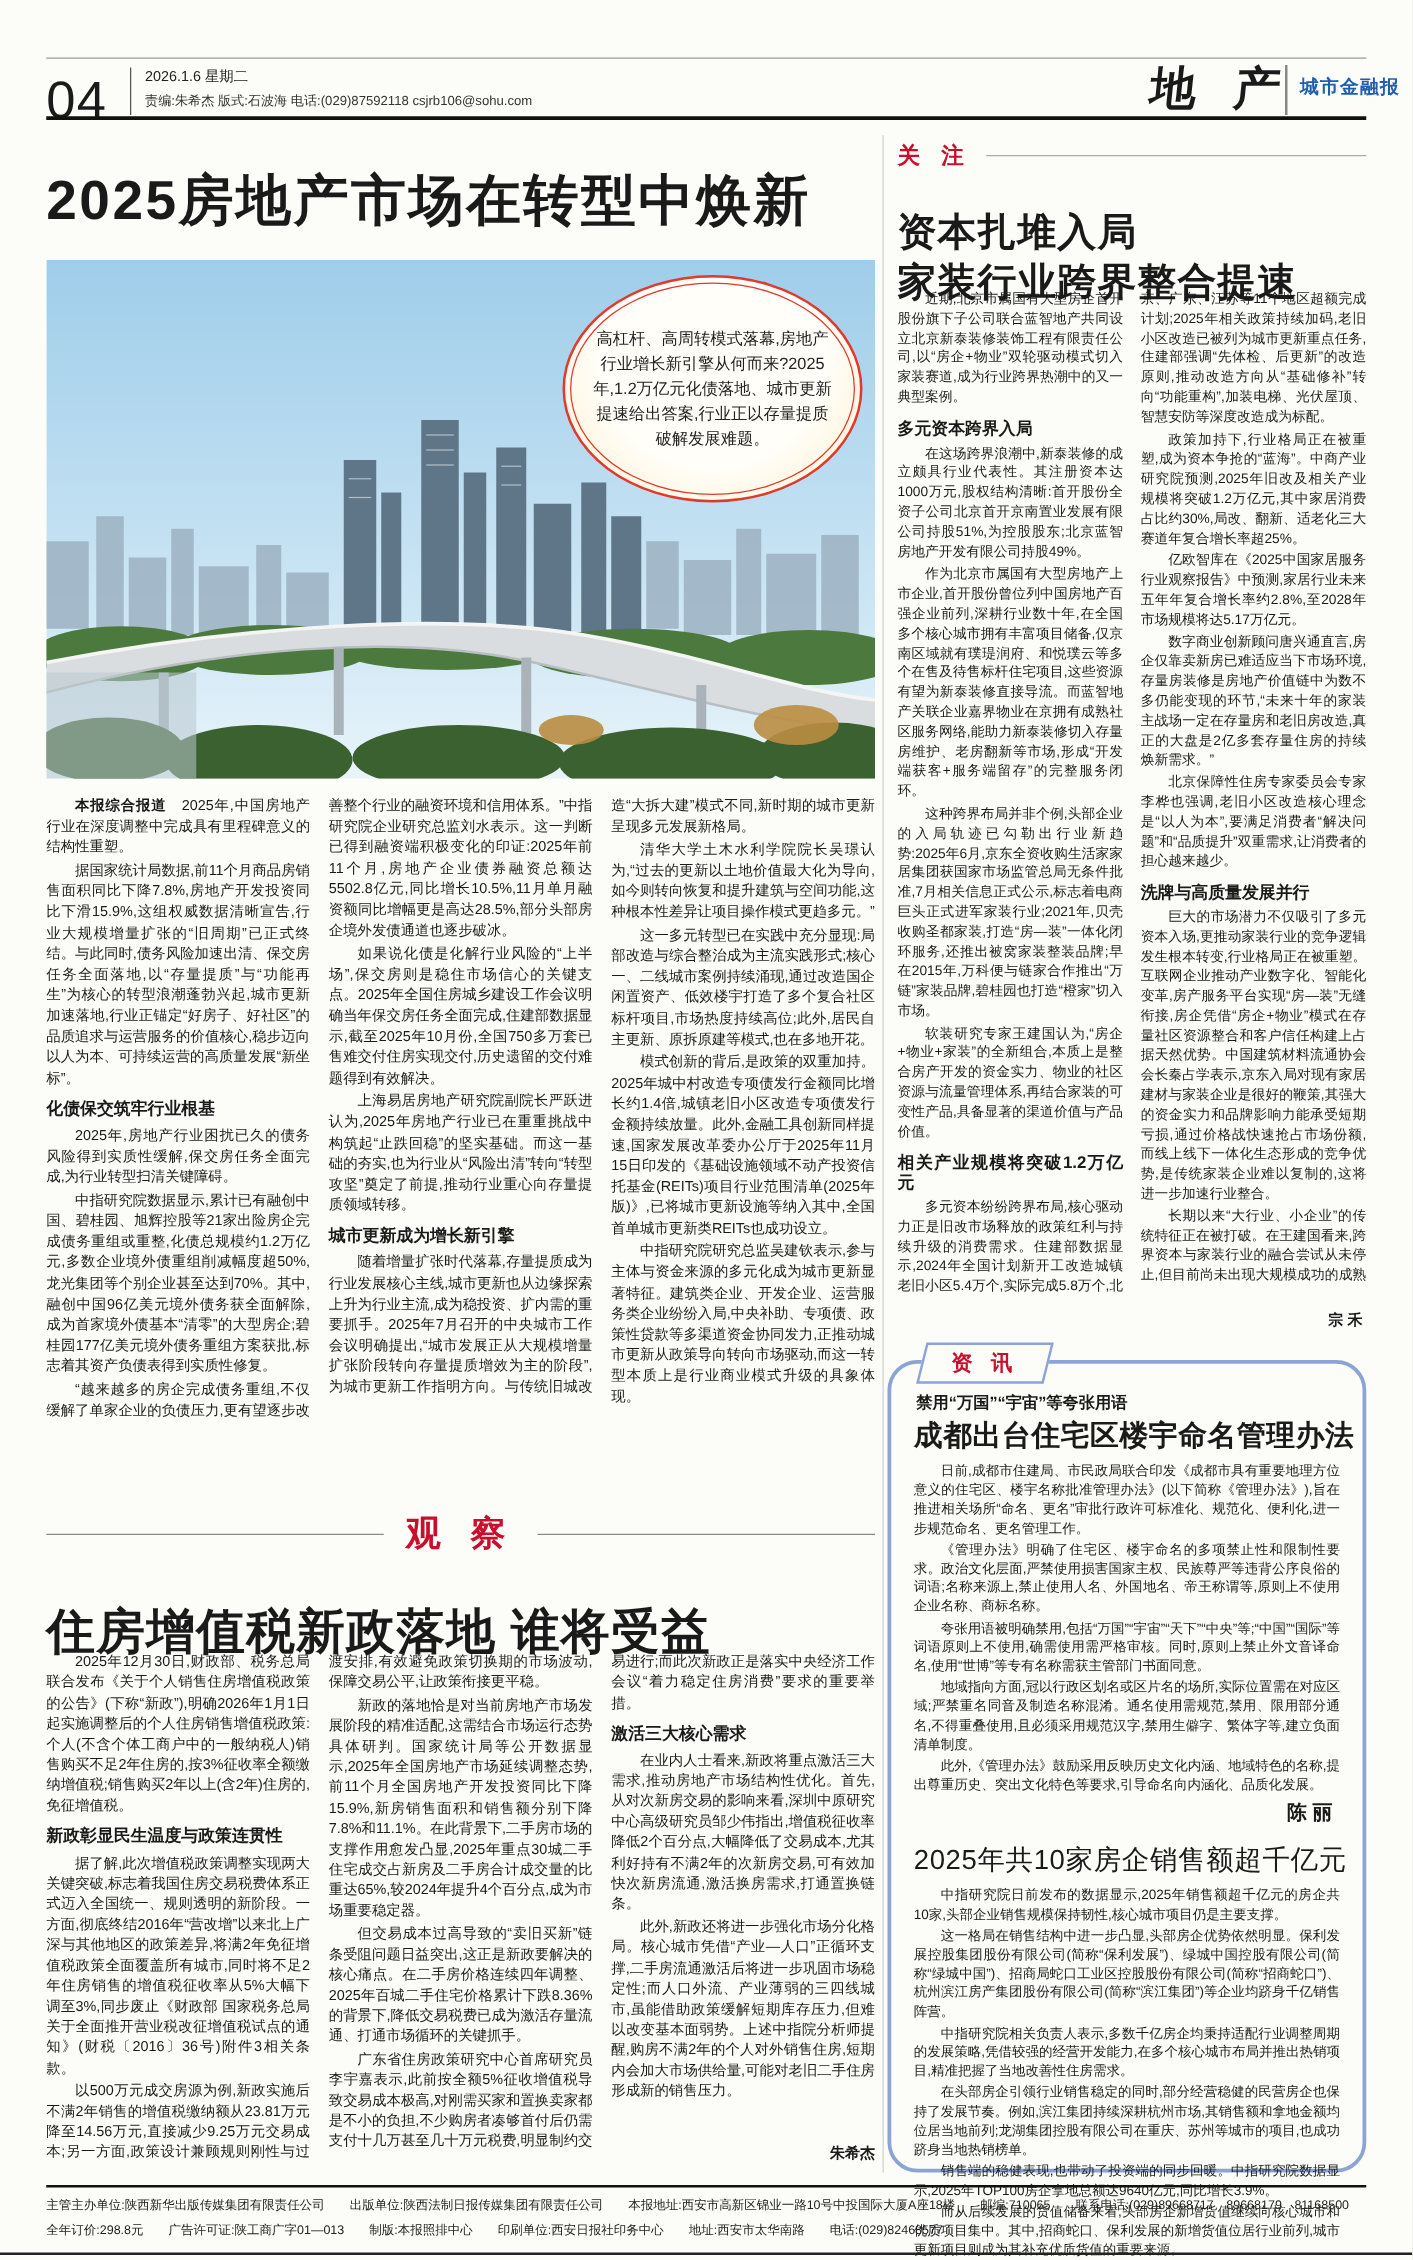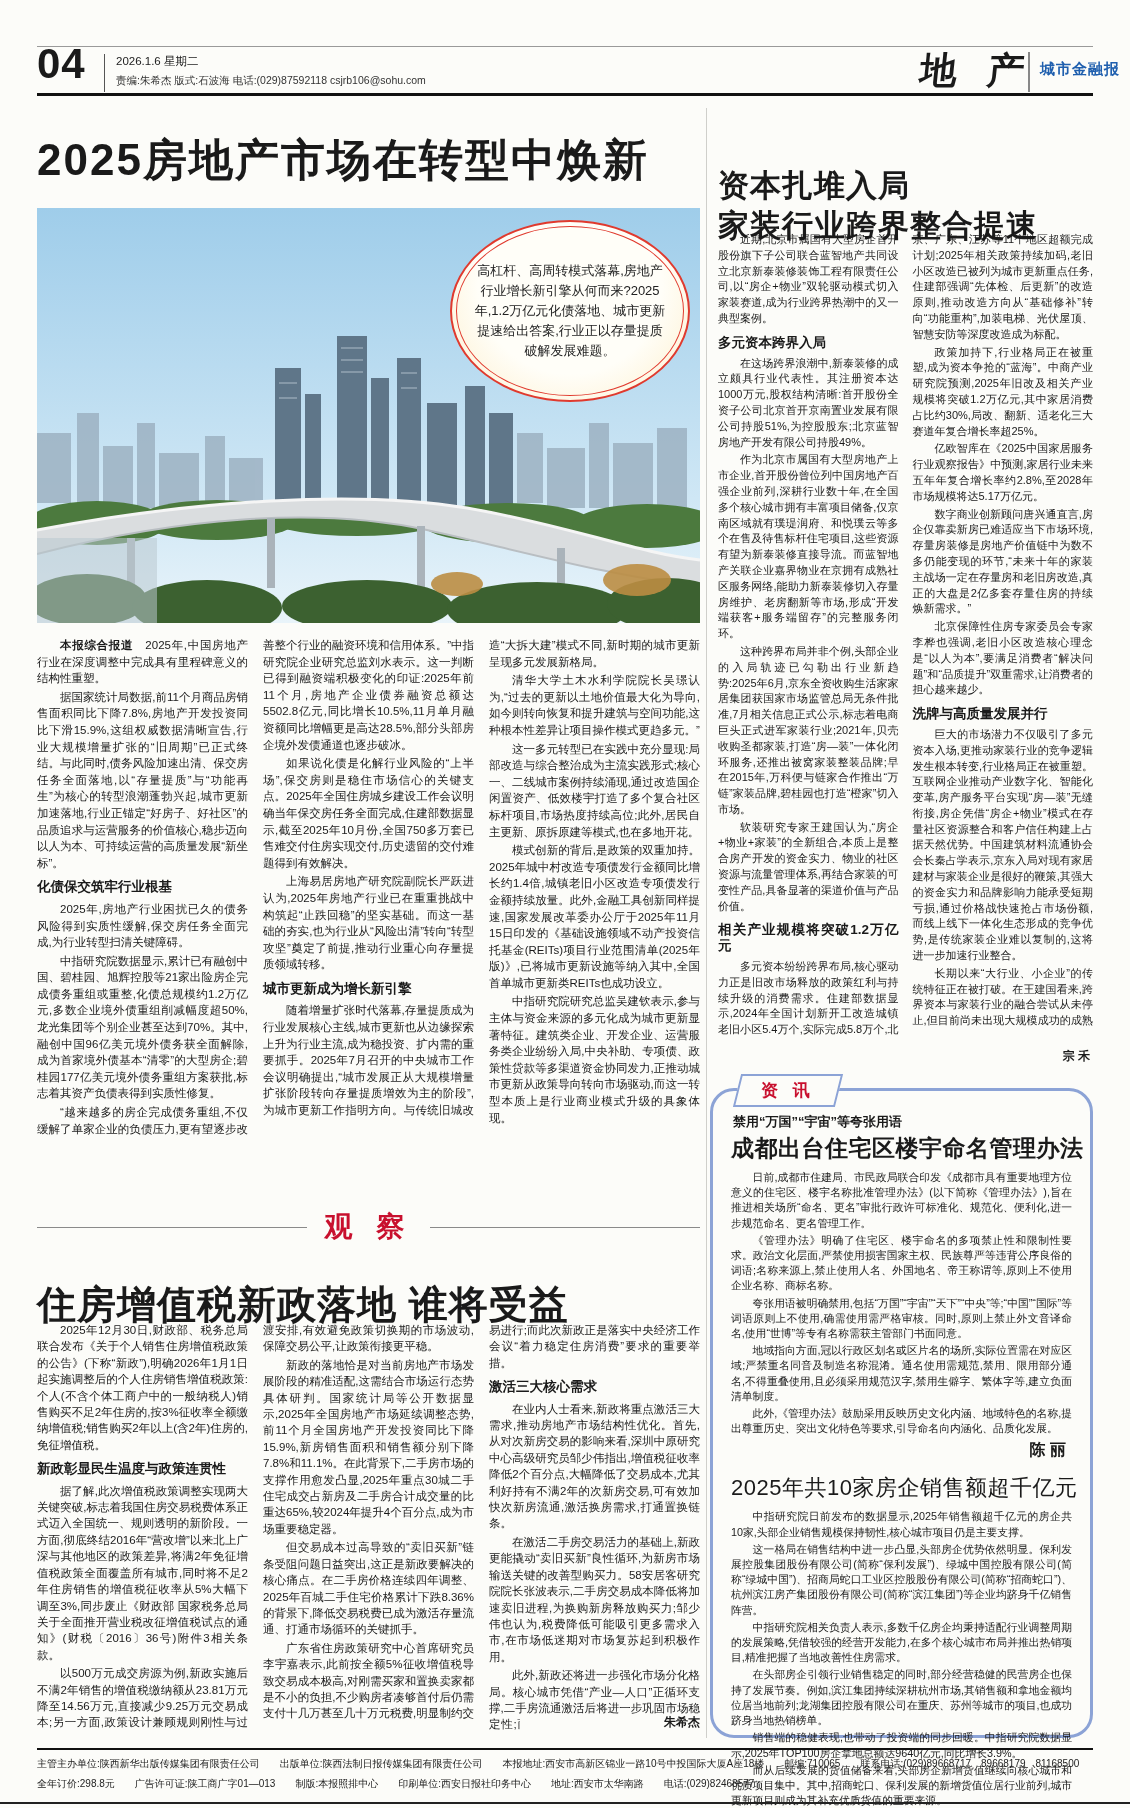--- a/index.html
+++ b/index.html
@@ -1,21 +1,21 @@
 <!DOCTYPE html>
 <html><head>
 <meta charset="utf-8">
 <style>
   html,body{margin:0;padding:0;background:#e8e8e4;}
   #page{position:relative;width:1130px;height:1808px;margin:0 auto;background:#fcfcf9;
         font-family:"Liberation Sans","DejaVu Sans",sans-serif;color:#1a1a1a;overflow:hidden;}
   .rule{position:absolute;background:#111;}
   .gray-rule{position:absolute;background:#9a9a9a;}
   
-  #page-number{position:absolute;left:37px;top:40px;font-size:42px;font-weight:700;letter-spacing:1px;}
+  #page-number{position:absolute;left:37px;top:56px;font-size:42px;font-weight:400;letter-spacing:1px;}
   #hdr-vrule{position:absolute;left:104px;top:54px;width:1px;height:38px;background:#555;}
   #issue-date{position:absolute;left:116px;top:54px;font-size:11.5px;color:#222;}
   #staff-line{position:absolute;left:116px;top:74px;font-size:10.5px;color:#333;}
   #section-title{position:absolute;left:920px;top:46px;font-size:37px;font-weight:900;
                  letter-spacing:10px;transform:skewX(-6deg);}
   #hdr-vrule2{position:absolute;left:1028px;top:52px;width:2px;height:40px;background:#888;}
   #masthead{position:absolute;left:1040px;top:60px;font-size:15px;font-weight:bold;color:#1f5fae;
             font-family:"Liberation Serif","DejaVu Serif",serif;letter-spacing:1px;}
   
   #main-headline{position:absolute;left:37px;top:102px;width:663px;font-size:44px;font-weight:900;
@@ -198,26 +198,29 @@
   <div id="observe-body" class="body-cols">
       <p class="para">2025年12月30日,财政部、税务总局联合发布《关于个人销售住房增值税政策的公告》(下称“新政”),明确2026年1月1日起实施调整后的个人住房销售增值税政策:个人(不含个体工商户中的一般纳税人)销售购买不足2年住房的,按3%征收率全额缴纳增值税;销售购买2年以上(含2年)住房的,免征增值税。</p>
       <h3 class="sub">新政彰显民生温度与政策连贯性</h3>
       <p class="para">据了解,此次增值税政策调整实现两大关键突破,标志着我国住房交易税费体系正式迈入全国统一、规则透明的新阶段。一方面,彻底终结2016年“营改增”以来北上广深与其他地区的政策差异,将满2年免征增值税政策全面覆盖所有城市,同时将不足2年住房销售的增值税征收率从5%大幅下调至3%,同步废止《财政部 国家税务总局关于全面推开营业税改征增值税试点的通知》(财税〔2016〕36号)附件3相关条款。</p>
       <p class="para">以500万元成交房源为例,新政实施后不满2年销售的增值税缴纳额从23.81万元降至14.56万元,直接减少9.25万元交易成本;另一方面,政策设计兼顾规则刚性与过渡安排,有效避免政策切换期的市场波动,保障交易公平,让政策衔接更平稳。</p>
       <p class="para">新政的落地恰是对当前房地产市场发展阶段的精准适配,这需结合市场运行态势具体研判。国家统计局等公开数据显示,2025年全国房地产市场延续调整态势,前11个月全国房地产开发投资同比下降15.9%,新房销售面积和销售额分别下降7.8%和11.1%。在此背景下,二手房市场的支撑作用愈发凸显,2025年重点30城二手住宅成交占新房及二手房合计成交量的比重达65%,较2024年提升4个百分点,成为市场重要稳定器。</p>
       <p class="para">但交易成本过高导致的“卖旧买新”链条受阻问题日益突出,这正是新政要解决的核心痛点。在二手房价格连续四年调整、2025年百城二手住宅价格累计下跌8.36%的背景下,降低交易税费已成为激活存量流通、打通市场循环的关键抓手。</p>
       <p class="para">广东省住房政策研究中心首席研究员李宇嘉表示,此前按全额5%征收增值税导致交易成本极高,对刚需买家和置换卖家都是不小的负担,不少购房者凑够首付后仍需支付十几万甚至几十万元税费,明显制约交易进行;而此次新政正是落实中央经济工作会议“着力稳定住房消费”要求的重要举措。</p>
       <h3 class="sub">激活三大核心需求</h3>
       <p class="para">在业内人士看来,新政将重点激活三大需求,推动房地产市场结构性优化。首先,从对次新房交易的影响来看,深圳中原研究中心高级研究员邹少伟指出,增值税征收率降低2个百分点,大幅降低了交易成本,尤其利好持有不满2年的次新房交易,可有效加快次新房流通,激活换房需求,打通置换链条。</p>
-      <p class="para">在激活二手房交易活力的基础上,新政更能撬动“卖旧买新”良性循环,为新房市场输送关键的改善型购买力。58安居客研究院院长张波表示,二手房交易成本降低将加速卖旧进程,为换购新房释放购买力;邹少伟也认为,税费降低可能吸引更多需求入市,在市场低迷期对市场复苏起到积极作用。</p>
       <p class="para">此外,新政还将进一步强化市场分化格局。核心城市凭借“产业—人口”正循环支撑,二手房流通激活后将进一步巩固市场稳定性;而人口外流、产业薄弱的三四线城市,虽能借助政策缓解短期库存压力,但难以改变基本面弱势。上述中指院分析师提醒,购房不满2年的个人对外销售住房,短期内会加大市场供给量,可能对老旧二手住房形成新的销售压力。</p>
     </div>
   <div id="observe-byline">朱希杰</div>
 
   <div id="col-divider"></div>
+  <div id="focus-kicker-row">
+    <span id="focus-kicker">关 注</span>
+    <div class="line"></div>
+  </div>
   <h2 id="focus-headline">
     <span>资本扎堆入局</span><br>
     <span>家装行业跨界整合提速</span>
   </h2>
   <div id="focus-body" class="body-cols">
       <p class="para">近期,北京市属国有大型房企首开股份旗下子公司联合蓝智地产共同设立北京新泰装修装饰工程有限责任公司,以“房企+物业”双轮驱动模式切入家装赛道,成为行业跨界热潮中的又一典型案例。</p>
       <h3 class="sub">多元资本跨界入局</h3>
       <p class="para">在这场跨界浪潮中,新泰装修的成立颇具行业代表性。其注册资本达1000万元,股权结构清晰:首开股份全资子公司北京首开京南置业发展有限公司持股51%,为控股股东;北京蓝智房地产开发有限公司持股49%。</p>
       <p class="para">作为北京市属国有大型房地产上市企业,首开股份曾位列中国房地产百强企业前列,深耕行业数十年,在全国多个核心城市拥有丰富项目储备,仅京南区域就有璞瑅润府、和悦璞云等多个在售及待售标杆住宅项目,这些资源有望为新泰装修直接导流。而蓝智地产关联企业嘉界物业在京拥有成熟社区服务网络,能助力新泰装修切入存量房维护、老房翻新等市场,形成“开发端获客+服务端留存”的完整服务闭环。</p>
       <p class="para">这种跨界布局并非个例,头部企业的入局轨迹已勾勒出行业新趋势:2025年6月,京东全资收购生活家家居集团获国家市场监管总局无条件批准,7月相关信息正式公示,标志着电商巨头正式进军家装行业;2021年,贝壳收购圣都家装,打造“房—装”一体化闭环服务,还推出被窝家装整装品牌;早在2015年,万科便与链家合作推出“万链”家装品牌,碧桂园也打造“橙家”切入市场。</p>

